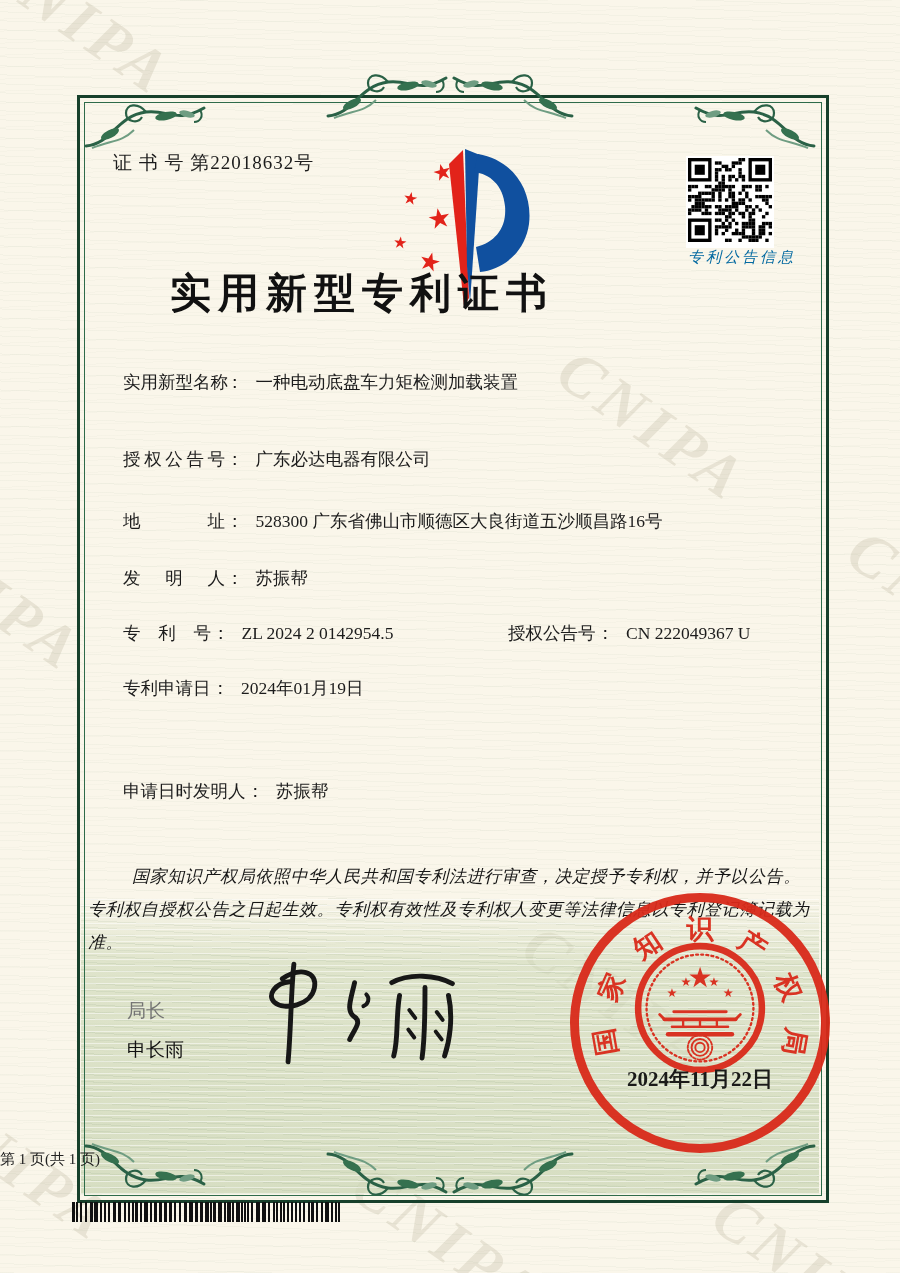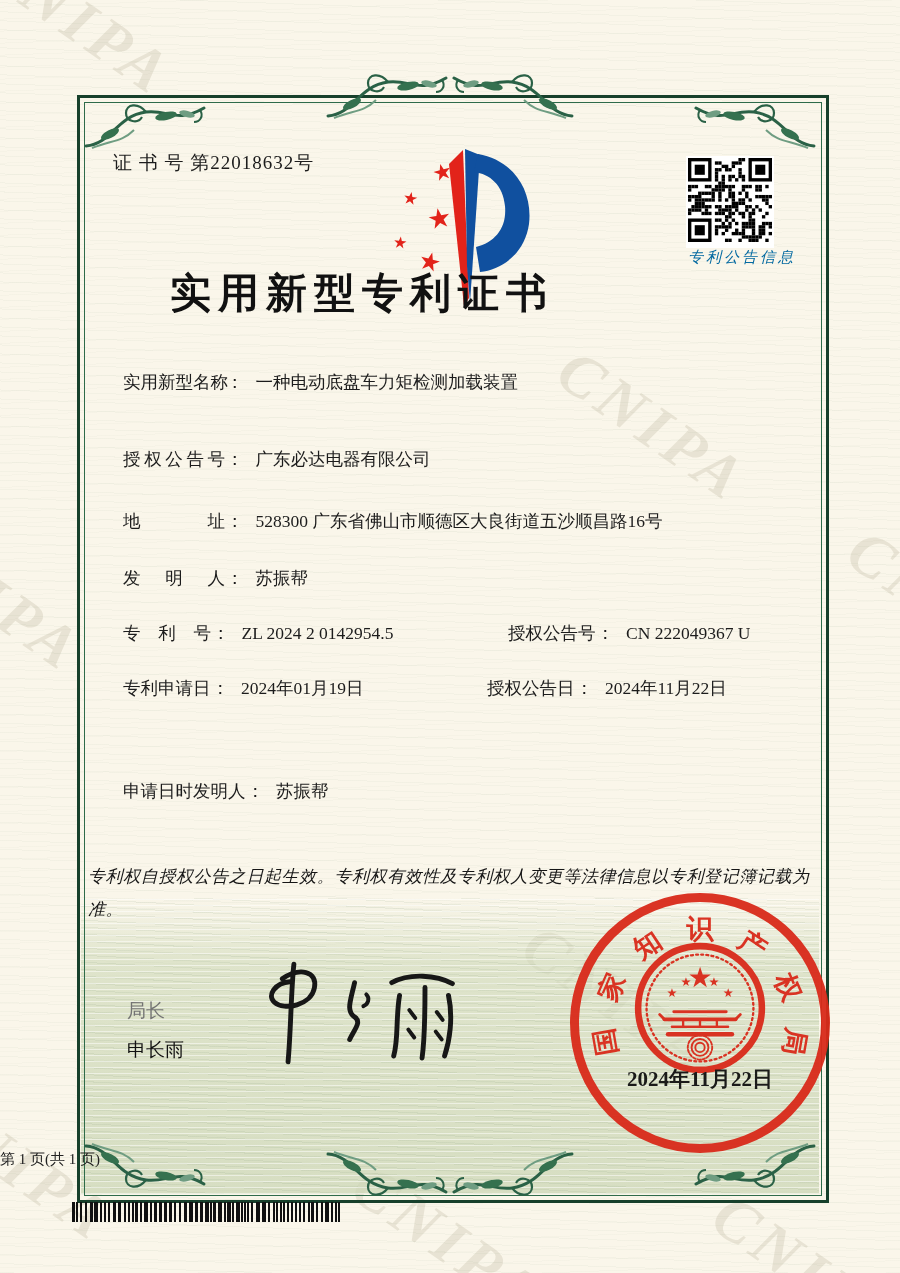--- a/index.html
+++ b/index.html
@@ -375,28 +375,26 @@
   </div>
   <div class="fg" style="left:123px;top:621px">
     <span class="lab w88">专利号</span><span class="colon">：</span><span class="val">ZL 2024 2 0142954.5</span>
   </div>
   <div class="fg" style="left:508px;top:621px">
     <span class="lab">授权公告号</span><span class="colon">：</span><span class="val">CN 222049367 U</span>
   </div>
   <div class="fg" style="left:123px;top:676px">
     <span class="lab">专利申请日</span><span class="colon">：</span><span class="val">2024年01月19日</span>
   </div>
-  <div class="fg" style="left:487px;top:676px">
-    <span class="lab">授权公告日</span><span class="colon">：</span><span class="val">2024年11月22日</span>
-  </div>
   <div class="fg" style="left:123px;top:779px">
     <span class="lab">申请日时发明人</span><span class="colon">：</span><span class="val">苏振帮</span>
   </div>
 
   <div id="notice" class="abs">
+    <div class="l1">国家知识产权局依照中华人民共和国专利法进行审查，决定授予专利权，并予以公告。</div>
     <div class="l2">专利权自授权公告之日起生效。专利权有效性及专利权人变更等法律信息以专利登记簿记载为准。</div>
   </div>
 
   <div id="director-label" class="abs">局长</div>
   <div id="director-name" class="abs">申长雨</div>
 
   <svg id="signature" class="abs" width="225" height="110" viewBox="0 0 230 110" fill="none" stroke="#171717" stroke-width="5" stroke-linecap="round" stroke-linejoin="round">
     <path d="M38,20 C56,8 74,12 71,29 C68,47 40,53 30,44 C22,37 31,24 46,23"></path>
     <path d="M50,5 C47,32 47,72 44,105"></path>
     <path d="M112,24 C108,42 103,53 112,59 C120,64 111,73 107,82"></path>

